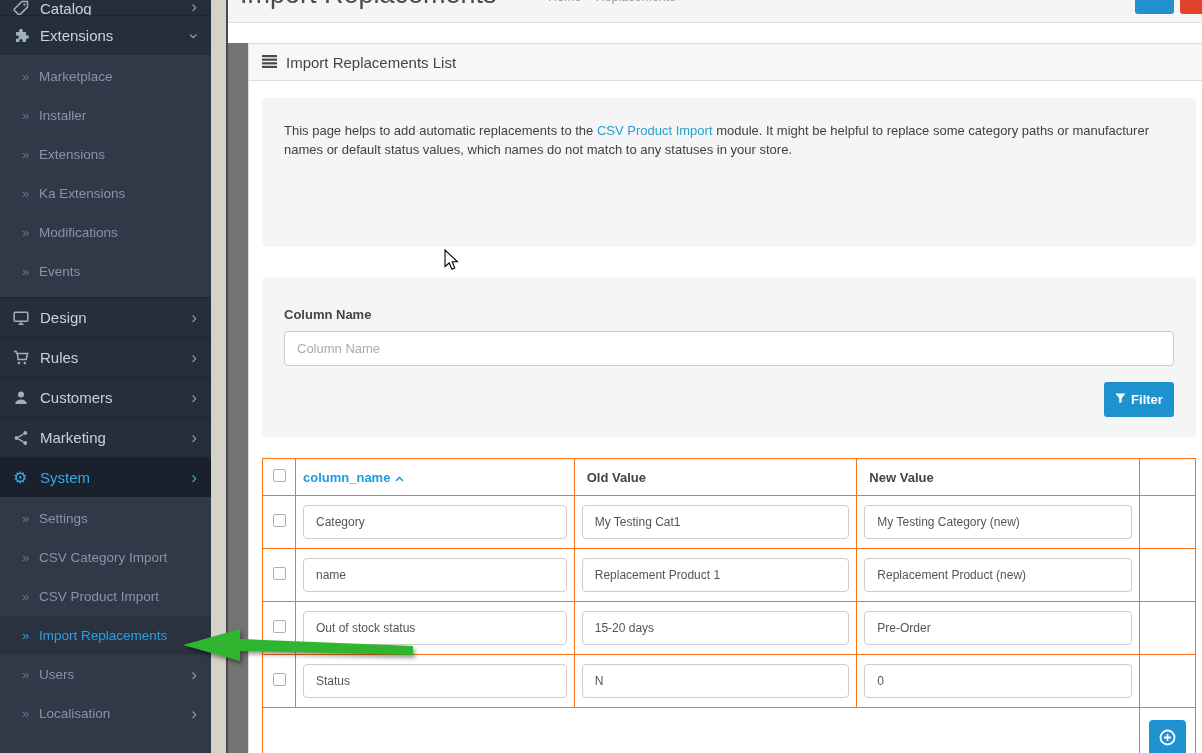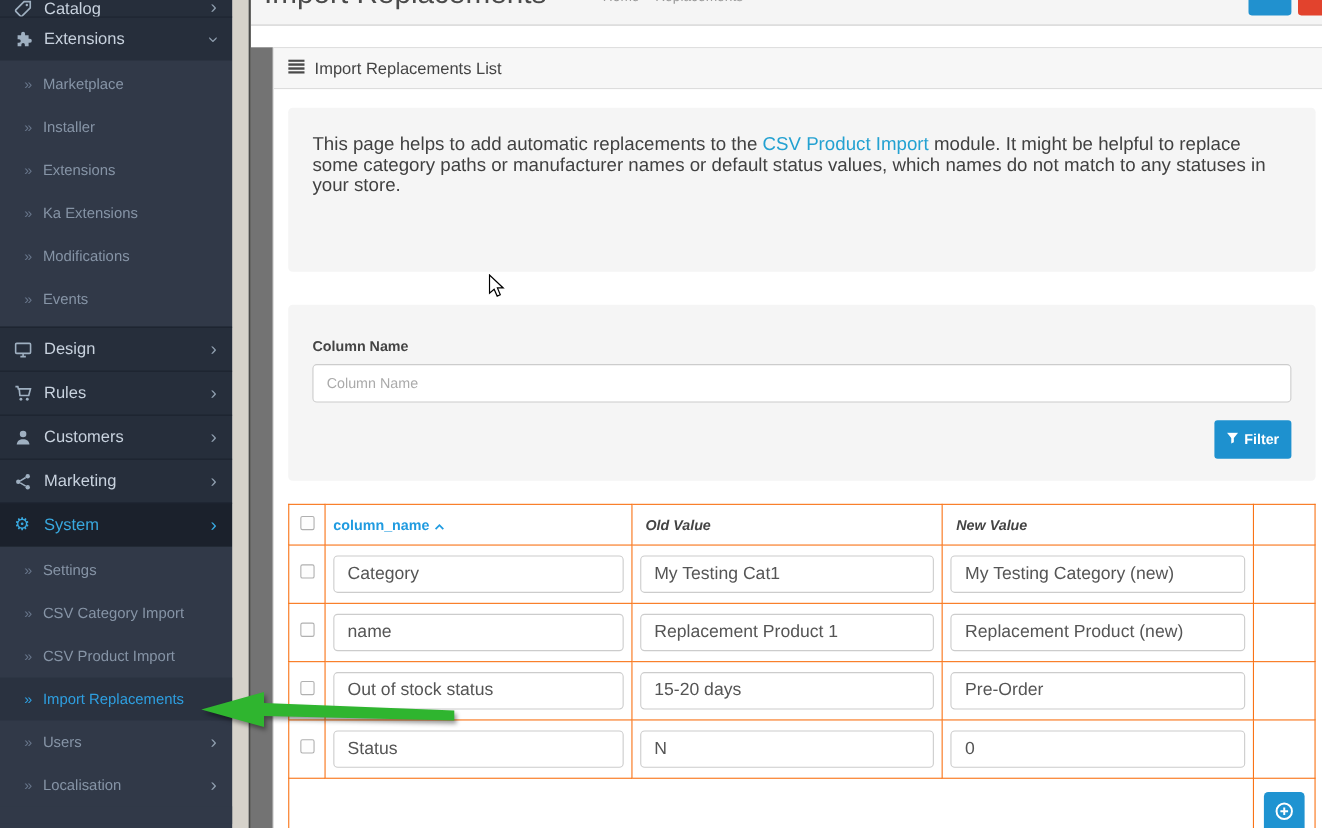--- a/index.html
+++ b/index.html
@@ -40,43 +40,43 @@
   .btn-top { position:absolute; top:-20px; height:34px; border-radius:3px; border:none; }
   .btn-save { left:907px; width:39px; background:#2191cf; }
   .btn-cancel { left:952px; width:40px; background:#e2432d; }
   .gap-white { height:20px; background:#ffffff; }
 
   .panel { margin-left:20px; margin-right:-12px; background:#ffffff; border:1px solid #ddd; height:724px; }
   .panel-heading { height:37px; background:#f7f7f7; border-bottom:1px solid #ddd; display:flex; align-items:center; padding-left:13px; gap:9px; color:#444; font-size:15px; }
   .panel-body { padding:17px 13px; }
 
   .well { width:934px; background:#f5f5f5; border-radius:4px; }
-  .info-box { height:149px; padding:13px 22px; font-size:17px; line-height:19px; color:#414141; overflow:hidden; }
+  .info-box { height:149px; padding:13px 22px; font-size:13px; line-height:19px; color:#414141; overflow:hidden; }
   .info-box .blank { height:19px; }
   .info-box a { color:#23a1d1; text-decoration:none; }
   .info-box p { margin-top:10px; }
   .rules p { margin-top:0; }
 
   .filter-box { margin-top:30px; height:160px; padding:30px 22px 20px 22px; }
   .filter-label { font-size:13px; font-weight:bold; color:#444; margin-bottom:9px; }
   .filter-box input { width:890px; height:35px; border:1px solid #ccc; border-radius:4px; padding:0 12px; font-size:13px; color:#555; background:#fff; font-family:inherit; }
   .filter-box input::placeholder { color:#aaa; }
   .filter-row { display:flex; justify-content:flex-end; margin-top:16px; }
   .btn-filter { height:35px; width:70px; background:#1e91cf; color:#fff; border:none; border-radius:3px; font-size:13px; display:flex; align-items:center; justify-content:center; gap:5px; cursor:pointer; font-family:inherit;font-weight:bold; }
 
   table.grid { margin-top:21px; width:934px; border-collapse:collapse; background:#fff; }
   table.grid th, table.grid td { border:1px solid #f97316; }
   table.grid th { height:37px; text-align:left; font-size:13px; color:#444; padding-left:12px; }
   th.th-check, td.td-check { width:33px; padding-left:10px !important; }
   th.th-colname { width:279px; padding-left:7px !important; }
-  th.th-old, th.th-new { width:283px;font-style:italic; }
+  th.th-old, th.th-new { width:283px; }
   th.th-action, td.td-action { width:56px; }
   .sort-link { color:#209be0; font-weight:bold; text-decoration:none; display:inline-flex; align-items:center; gap:5px; cursor:pointer; }
   table.grid td { height:53px; }
-  td .cell-input { width:calc(100% - 14px); margin:0 7px; height:34px; border:1px solid #ccc; border-radius:4px; padding:0 12px; font-size:16px; color:#555; font-family:inherit; background:#fff; }
+  td .cell-input { width:calc(100% - 14px); margin:0 7px; height:34px; border:1px solid #ccc; border-radius:4px; padding:0 12px; font-size:12px; color:#555; font-family:inherit; background:#fff; }
   .cb { display:inline-block; width:13px; height:13px; border:1px solid #b0b0b0; border-radius:2px; background:#fdfdfd; cursor:pointer; }
   tfoot td { height:46px; border-bottom:none !important; }
   .btn-add { display:block; margin:9px auto 0 auto; width:37px; height:37px; background:#1f93d1; border:none; border-radius:4px; display:flex; align-items:center; justify-content:center; cursor:pointer; }
 
   .arrow-svg { position:absolute; left:180px; top:625px; z-index:50; filter:drop-shadow(2px 3px 2px rgba(0,0,0,.4)); }
   .cursor-svg { position:absolute; left:444px; top:249px; z-index:60; }
 </style>
 </head>
 <body>
 

